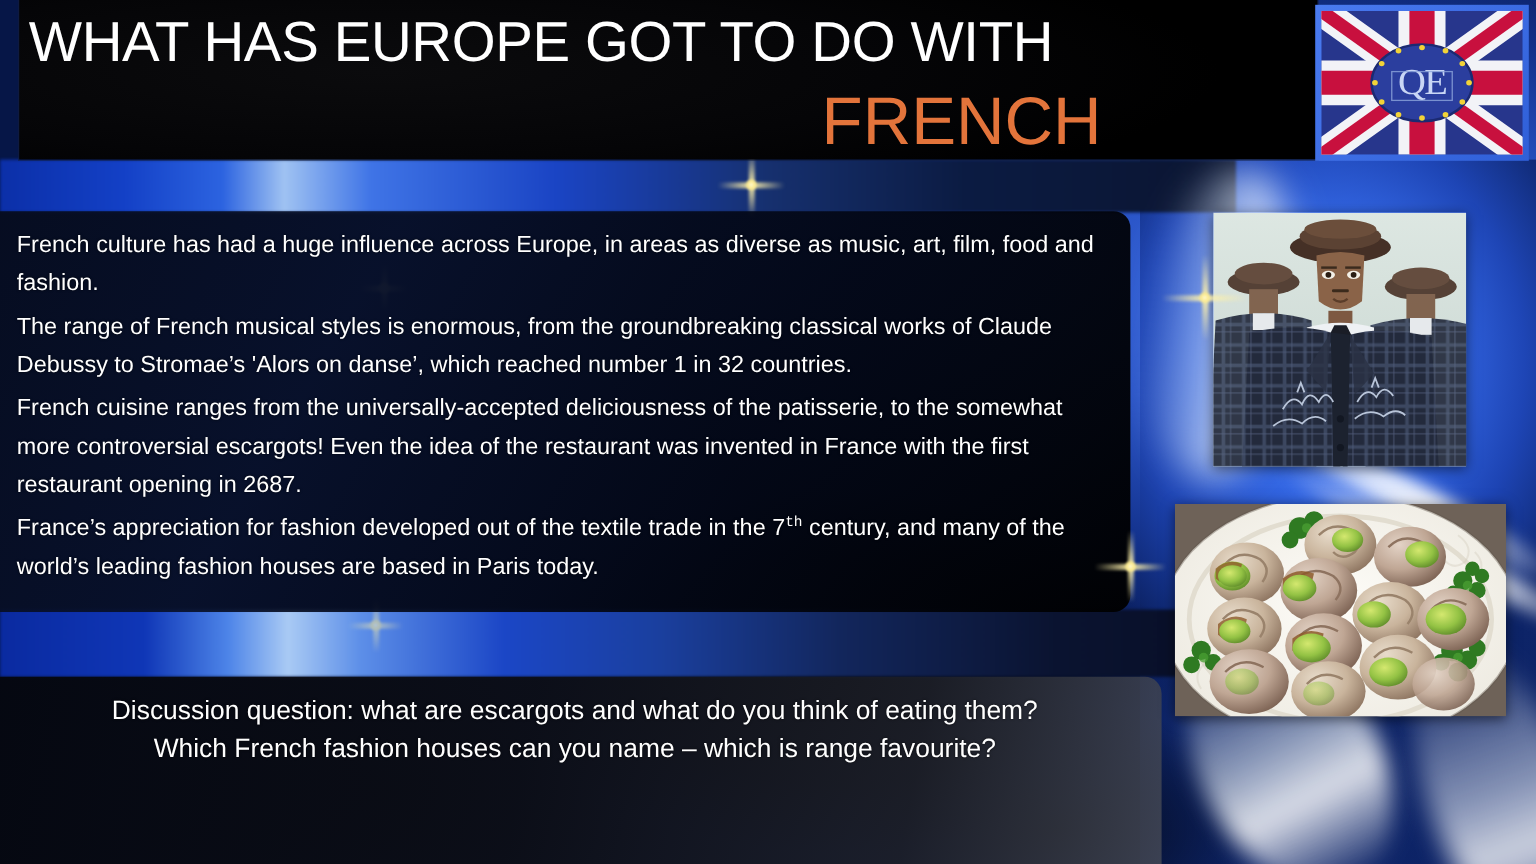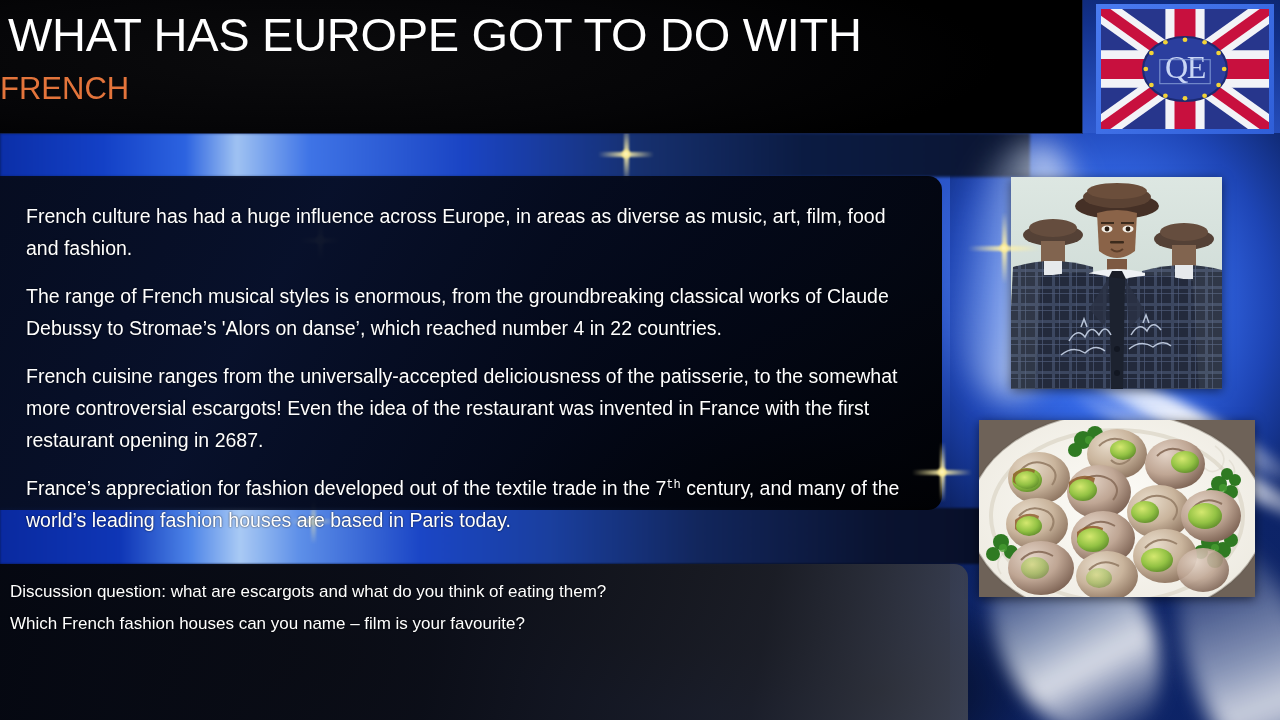--- a/index.html
+++ b/index.html
@@ -90,44 +90,44 @@
     position: absolute; left: 50%; top: 50%;
     background: linear-gradient(var(--dir), rgba(250,230,120,0) 0%, rgba(252,240,170,.95) 50%, rgba(250,230,120,0) 100%);
     filter: blur(1.2px);
   }
   .sparkle .v { --dir: 180deg; width: 5px; height: 100%; margin-left: -2.5px; top: 0; }
   .sparkle .h { --dir: 90deg; height: 5px; width: 100%; margin-top: -2.5px; left: 0; top: 50%; }
 
   
   #title-bar {
     position: absolute;
-    left: 0; top: 0;
+    left: 16px; top: 0;
     width: 1082px; height: 133px;
     background:
       radial-gradient(ellipse 700px 120px at 300px 60px, #0b0b0d 0%, #050507 60%, #000 100%);
     box-shadow: 0 0 0 1px rgba(20,30,60,.6);
     z-index: 5;
     display: flex;
     flex-direction: column;
     justify-content: flex-start;
   }
   #title-line-1 {
     color: #ffffff;
     font-size: 47px;
     line-height: 1.0;
     letter-spacing: -0.3px;
     padding: 11px 0 0 8px;
     white-space: nowrap;
   }
   #title-line-2 {
     color: #E3743B;
-    font-size: 31px;
+    font-size: 56px;
     line-height: 1.0;
     padding-top: 15px;
-    text-align: left;
+    text-align: right;
     padding-right: 180px;
   }
 
   
   #flag-wrap {
     position: absolute;
     left: 1096px; top: 4px;
     width: 178px; height: 130px;
     z-index: 6;
     background: linear-gradient(135deg,#4a7bf0,#2f5fd8);
@@ -141,42 +141,43 @@
     position: absolute;
     left: 0; top: 176px;
     width: 942px; height: 334px;
     background: linear-gradient(120deg, rgba(6,12,30,.93) 0%, rgba(8,16,40,.90) 30%, rgba(3,7,20,.95) 65%, rgba(0,0,0,.96) 100%);
     border-radius: 0 14px 14px 0;
     z-index: 10;
     box-sizing: border-box;
     padding: 8px 20px 8px 10px;
   }
   #main-text-box p {
-    margin: 16px;
+    margin: 4px;
     color: #ffffff;
     font-size: 19.5px;
     line-height: 32px;
     text-shadow: 0 0 2px rgba(0,0,0,.8);
   }
   #discussion-box {
     position: absolute;
     left: 0; top: 564px;
     width: 968px; height: 156px;
     background: linear-gradient(100deg, rgba(5,7,14,.95) 0%, rgba(12,14,22,.93) 45%, rgba(30,32,40,.88) 78%, rgba(70,74,86,.82) 100%);
     border-radius: 0 14px 0 0;
     z-index: 10;
     box-sizing: border-box;
     padding: 12px 20px 8px 10px;
   }
   #discussion-box p {
     margin: 0;
     color: #ffffff;
-    font-size: 17px;
+    font-size: 22px;
     line-height: 32px;
     text-shadow: 0 0 2px rgba(0,0,0,.8);
+    text-align: center;
   }
   sup { font-size: .62em; vertical-align: super; line-height: 0; font-family: Liberation Mono, monospace; }
 
   
   .photo {
     position: absolute;
     z-index: 12;
     overflow: hidden;
     box-shadow: 0 2px 10px rgba(0,0,0,.55);
   }
@@ -256,28 +257,28 @@
             <circle cx="46" cy="25" r="1.7"></circle>
         </g>
         <text x="60" y="52" font-family="Liberation Serif, serif" font-size="23" fill="#C9D6F5" text-anchor="middle" letter-spacing="-1">QE</text>
         <rect x="42" y="38" width="36" height="18" fill="none" stroke="#8FA6DC" stroke-width="0.8" opacity="0.8"></rect>
       </svg>
     </div>
   </div>
 
   <div id="main-text-box">
     <p>French culture has had a huge influence across Europe, in areas as diverse as music, art, film, food and fashion.</p>
-    <p>The range of French musical styles is enormous, from the groundbreaking classical works of Claude Debussy to Stromae’s 'Alors on danse’, which reached number 4 in 22 countries.</p>
+    <p>The range of French musical styles is enormous, from the groundbreaking classical works of Claude Debussy to Stromae’s 'Alors on danse’, which reached number 1 in 32 countries.</p>
     <p>French cuisine ranges from the universally-accepted deliciousness of the patisserie, to the somewhat more controversial escargots! Even the idea of the restaurant was invented in France with the first restaurant opening in 2687.</p>
     <p><span>France’s appreciation for fashion developed out of the textile trade in the 7</span><sup>th</sup><span> century, and many of the world’s leading fashion houses are based in Paris today.</span></p>
   </div>
 
   <div id="discussion-box">
     <p>Discussion question: what are escargots and what do you think of eating them?</p>
-    <p>Which French fashion houses can you name – film is your favourite?</p>
+    <p>Which French fashion houses can you name – which is range favourite?</p>
   </div>
 
   <div class="photo" id="photo-stromae">
     <svg viewBox="0 0 211 212" width="211" height="212">
       <defs>
         <pattern id="plaid" width="17" height="17" patternUnits="userSpaceOnUse">
           <rect width="17" height="17" fill="#232a3c"></rect>
           <rect width="17" height="3" y="7" fill="#3c4760"></rect>
           <rect width="3" height="17" x="7" fill="#3c4760"></rect>
           <rect width="17" height="1" y="14" fill="#4e5a78" opacity=".7"></rect>

